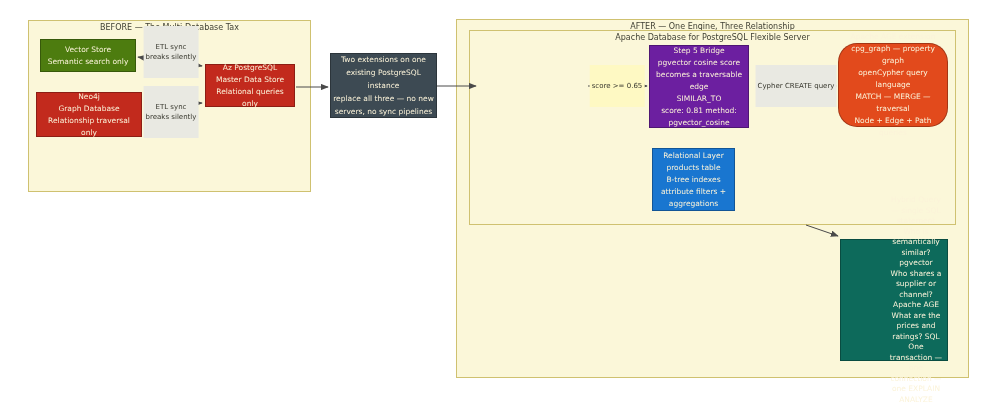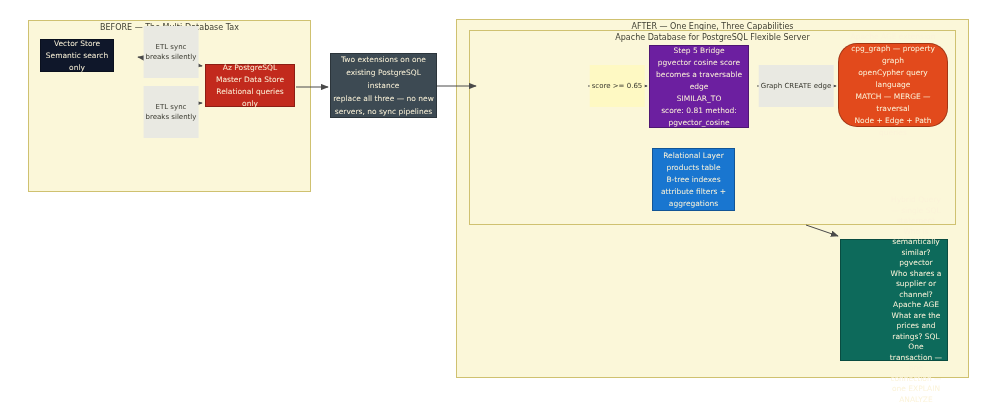--- a/index.html
+++ b/index.html
@@ -35,21 +35,21 @@
 </head>
 <body>
 
 <div class="canvas">
 
   <div class="cluster" style="left: 28px; top: 20px; width: 283px; height: 172px; background-color: rgb(251, 247, 217);">
     <div class="cluster-title">BEFORE — The Multi-Database Tax</div>
   </div>
 
   <div class="cluster" style="left: 456px; top: 19px; width: 513px; height: 359px; background-color: rgb(251, 247, 217);">
-    <div class="cluster-title">AFTER — One Engine, Three Capabilities</div>
+    <div class="cluster-title">AFTER — One Engine, Three Relationship</div>
   </div>
 
   <div class="cluster" style="left: 469px; top: 30px; width: 487px; height: 195px; background-color: rgb(251, 247, 217);">
     <div class="cluster-title">Apache Database for PostgreSQL Flexible Server</div>
   </div>
 
   <svg class="edges" viewBox="0 0 999 412">
     <defs>
       <marker id="ah" viewBox="0 0 10 8" refX="9" refY="4" markerWidth="8" markerHeight="6.5" orient="auto-start-reverse">
         <path d="M0,0 L10,4 L0,8 z" fill="#4a4a4a"></path>
@@ -57,23 +57,26 @@
     </defs>
     <path d="M138,57 L202,66" stroke="#4a4a4a" stroke-width="1" fill="none" marker-start="url(#ah)" marker-end="url(#ah)"></path>
     <path d="M145,105 L202,103" stroke="#4a4a4a" stroke-width="1" fill="none" marker-start="url(#ah)" marker-end="url(#ah)"></path>
     <path d="M296,87 L328,87" stroke="#4a4a4a" stroke-width="1" fill="none" marker-end="url(#ah)"></path>
     <path d="M437,86 L476,86" stroke="#4a4a4a" stroke-width="1" fill="none" marker-end="url(#ah)"></path>
     <path d="M588,86 L647,86" stroke="#4a4a4a" stroke-width="1" fill="none" marker-end="url(#ah)"></path>
     <path d="M757,86 L836,86" stroke="#4a4a4a" stroke-width="1" fill="none" marker-end="url(#ah)"></path>
     <path d="M806,225 L838,236" stroke="#4a4a4a" stroke-width="1" fill="none" marker-end="url(#ah)"></path>
   </svg>
 
-  <div class="box" style="left: 40px; top: 39px; width: 74px; height: 33px; background-color: #0f172a; text-align: center;">Vector Store
+  <div class="box" style="left: 40px; top: 39px; width: 96px; height: 33px; background-color: #4d7c0f; text-align: center;">Vector Store
 Semantic search only</div>
 
+  <div class="box" style="left: 36px; top: 92px; width: 106px; height: 45px; background-color: rgb(194, 42, 29);">Neo4j
+Graph Database
+Relationship traversal only</div>
 
   <div class="box" style="left: 205px; top: 64px; width: 90px; height: 43px; background-color: rgb(194, 42, 29);">Az PostgreSQL
 Master Data Store
 Relational queries only</div>
 
   <div class="box loose" style="left: 330px; top: 53px; width: 107px; height: 65px; background-color: rgb(61, 74, 83);">Two extensions on one
 existing PostgreSQL
 instance
 replace all three — no new
 servers, no sync pipelines</div>
@@ -114,15 +117,15 @@
 ANALYZE</div>
 
   <div class="edge-label" style="left: 171px; top: 52px; background-color: rgb(233, 233, 226);">ETL sync
 breaks silently</div>
 
   <div class="edge-label" style="left: 171px; top: 112px; background-color: rgb(233, 233, 226);">ETL sync
 breaks silently</div>
 
   <div class="edge-label" style="left: 617px; top: 86px; background-color: #fef9c3;">score &gt;= 0.65</div>
 
-  <div class="edge-label" style="left: 796px; top: 86px; background-color: rgb(233, 233, 226);">Graph CREATE edge</div>
+  <div class="edge-label" style="left: 796px; top: 86px; background-color: rgb(233, 233, 226);">Cypher CREATE query</div>
 
 </div>
 
 </body></html>

